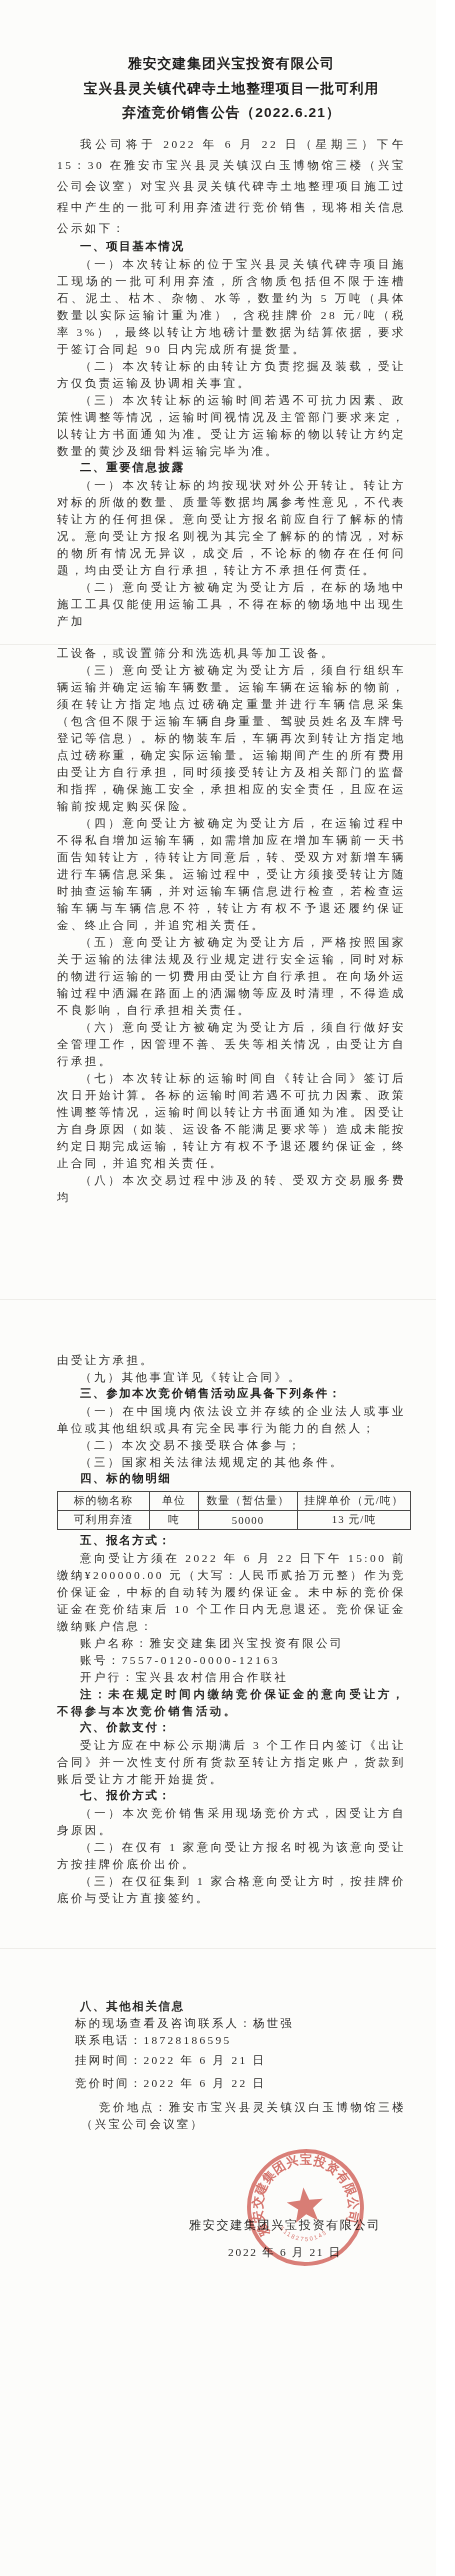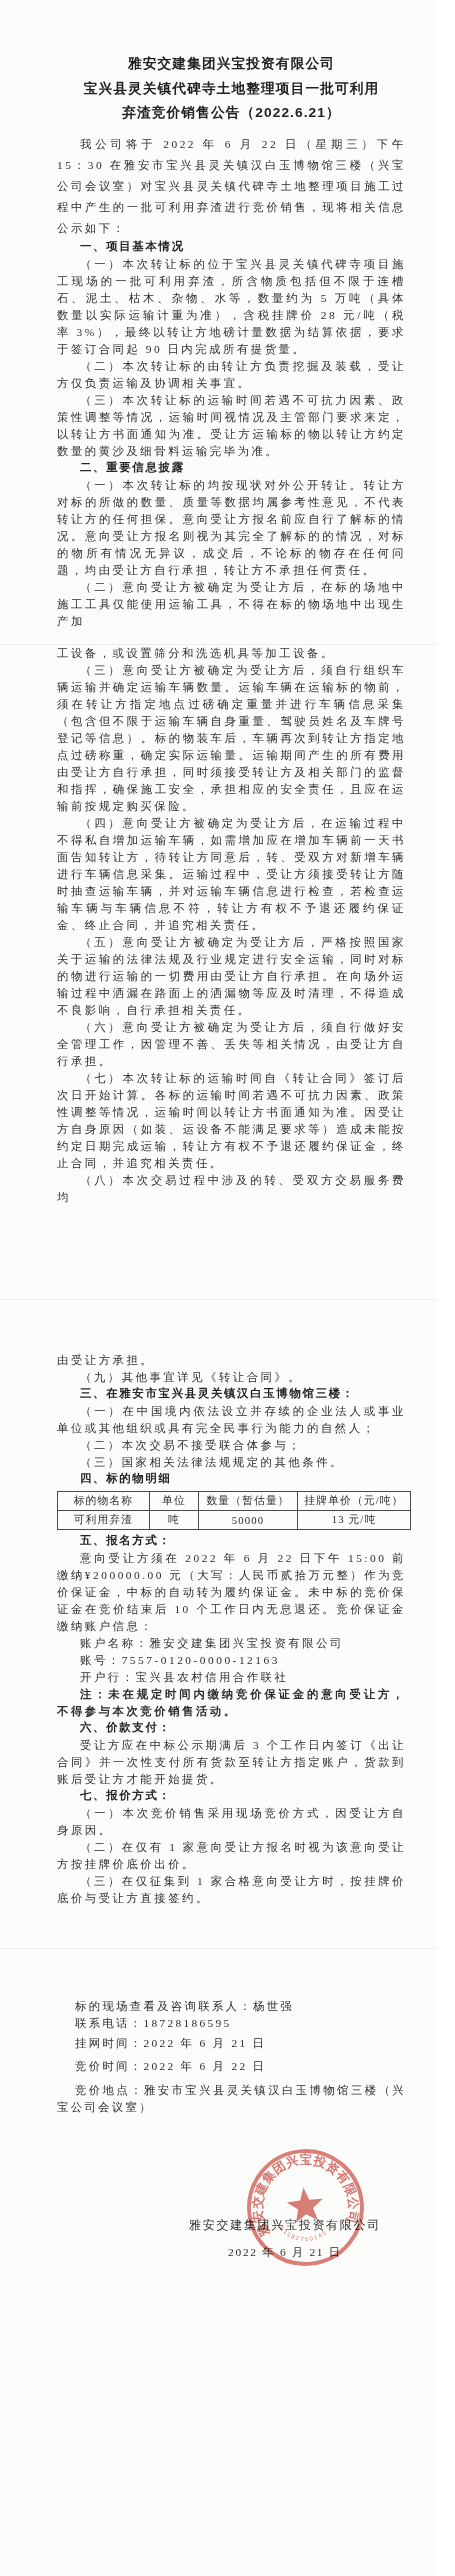--- a/index.html
+++ b/index.html
@@ -65,21 +65,21 @@
   table.lots th:nth-child(2),table.lots td:nth-child(2){width:14%;text-align:center;}
   table.lots th:nth-child(3),table.lots td:nth-child(3){width:28%;}
   table.lots th:nth-child(4),table.lots td:nth-child(4){width:32%;}
 
   .p4-line{margin:0;font-size:11.4px;line-height:17px;letter-spacing:2.3px;
     text-align:justify;text-indent:18px;}
   .p4-heading{font-family:"Liberation Sans","DejaVu Sans",sans-serif;
     font-weight:bold;letter-spacing:1.7px;text-indent:23px;}
   .gap6{margin-top:3.4px;}
   .gap10{margin-top:5.7px;}
-  .gap12{margin-top:6.8px;}
+  .gap12{margin-top:6.8px;margin-left:24px;}
 
   .signature-block{
     position:absolute;left:171px;top:267px;width:228px;
     text-align:center;z-index:1;
   }
   .signature-company{font-size:12px;letter-spacing:1.7px;margin:0;line-height:18px;}
   .signature-date{font-size:11.4px;letter-spacing:1.7px;margin:10.3px 0 0 0;line-height:17px;}
 
   .seal-wrap{
     position:absolute;left:244px;top:197px;width:123px;height:123px;
@@ -117,21 +117,21 @@
     <p class="body">（四）意向受让方被确定为受让方后，在运输过程中不得私自增加运输车辆，如需增加应在增加车辆前一天书面告知转让方，待转让方同意后，转、受双方对新增车辆进行车辆信息采集。运输过程中，受让方须接受转让方随时抽查运输车辆，并对运输车辆信息进行检查，若检查运输车辆与车辆信息不符，转让方有权不予退还履约保证金、终止合同，并追究相关责任。</p>
     <p class="body">（五）意向受让方被确定为受让方后，严格按照国家关于运输的法律法规及行业规定进行安全运输，同时对标的物进行运输的一切费用由受让方自行承担。在向场外运输过程中洒漏在路面上的洒漏物等应及时清理，不得造成不良影响，自行承担相关责任。</p>
     <p class="body">（六）意向受让方被确定为受让方后，须自行做好安全管理工作，因管理不善、丢失等相关情况，由受让方自行承担。</p>
     <p class="body">（七）本次转让标的运输时间自《转让合同》签订后次日开始计算。各标的运输时间若遇不可抗力因素、政策性调整等情况，运输时间以转让方书面通知为准。因受让方自身原因（如装、运设备不能满足要求等）造成未能按约定日期完成运输，转让方有权不予退还履约保证金，终止合同，并追究相关责任。</p>
     <p class="body">（八）本次交易过程中涉及的转、受双方交易服务费均</p>
   </div>
 
   <div class="page page3">
     <p class="body noindent">由受让方承担。</p>
     <p class="body">（九）其他事宜详见《转让合同》。</p>
-    <p class="body heading">三、在雅安市宝兴县灵关镇汉白玉博物馆三楼：</p>
+    <p class="body heading">三、参加本次竞价销售活动应具备下列条件：</p>
     <p class="body">（一）在中国境内依法设立并存续的企业法人或事业单位或其他组织或具有完全民事行为能力的自然人；</p>
     <p class="body">（二）本次交易不接受联合体参与；</p>
     <p class="body">（三）国家相关法律法规规定的其他条件。</p>
     <p class="body heading">四、标的物明细</p>
 
     <table class="lots">
       <thead>
         <tr>
           <th>标的物名称</th>
           <th>单位</th>
@@ -157,20 +157,21 @@
     <p class="body bold">注：未在规定时间内缴纳竞价保证金的意向受让方，不得参与本次竞价销售活动。</p>
     <p class="body heading">六、价款支付：</p>
     <p class="body">受让方应在中标公示期满后 3 个工作日内签订《出让合同》并一次性支付所有货款至转让方指定账户，货款到账后受让方才能开始提货。</p>
     <p class="body heading">七、报价方式：</p>
     <p class="body">（一）本次竞价销售采用现场竞价方式，因受让方自身原因。</p>
     <p class="body">（二）在仅有 1 家意向受让方报名时视为该意向受让方按挂牌价底价出价。</p>
     <p class="body">（三）在仅征集到 1 家合格意向受让方时，按挂牌价底价与受让方直接签约。</p>
   </div>
 
   <div class="page page4">
+    <p class="p4-line p4-heading">八、其他相关信息</p>
     <p class="p4-line">标的现场查看及咨询联系人：杨世强</p>
     <p class="p4-line">联系电话：18728186595</p>
     <p class="p4-line gap6">挂网时间：2022 年 6 月 21 日</p>
     <p class="p4-line gap10">竞价时间：2022 年 6 月 22 日</p>
     <p class="p4-line gap12">竞价地点：雅安市宝兴县灵关镇汉白玉博物馆三楼（兴宝公司会议室）</p>
 
     <div class="signature-block">
       <p class="signature-company">雅安交建集团兴宝投资有限公司</p>
       <p class="signature-date">2022 年 6 月 21 日</p>
     </div>

